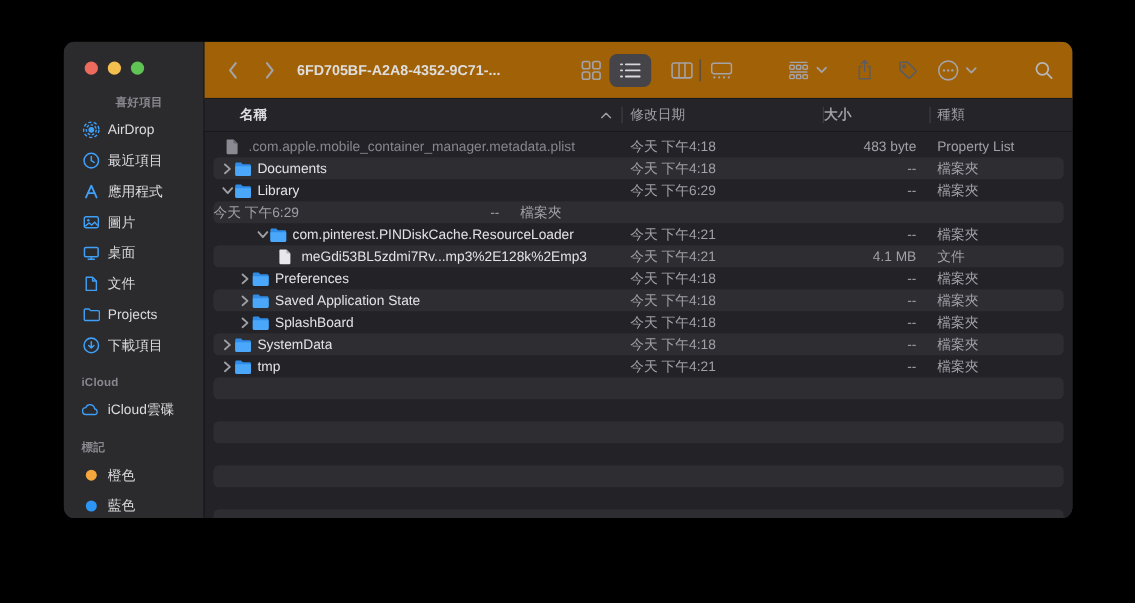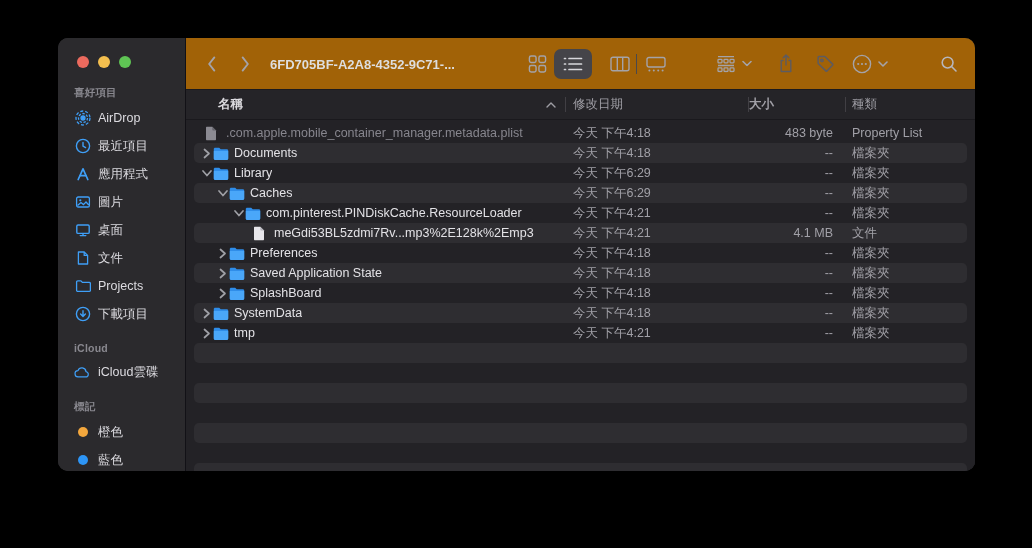--- a/index.html
+++ b/index.html
@@ -9,21 +9,21 @@
   .window{position:absolute;left:58px;top:38px;width:917px;height:433px;border-radius:10px;
           overflow:hidden;display:flex;background:#2a292c;
           box-shadow:0 22px 60px rgba(0,0,0,.6), 0 0 0 1px rgba(255,255,255,.06) inset;}
   
   .sidebar{position:relative;width:128px;flex:none;background:#2b2a2d;border-right:1px solid #121116;}
   .traffic{position:absolute;top:18px;left:19px;display:flex;gap:9px;}
   .tl{width:12px;height:12px;border-radius:50%;}
   .side-sections{padding:48px 6px 0 10px;}
   .side-title{font-size:10.5px;font-weight:700;color:#89888f;margin:0 0 4px 6px;letter-spacing:.2px;}
   .side-section{margin-top:14px;}
-  .side-section:first-child{margin-top:0;}
+  .side-section:first-child{margin-top:0;text-align:center;}
   .side-item{display:flex;align-items:center;height:28px;gap:7px;padding-left:6px;border-radius:6px;}
   .side-icon{width:17px;flex:none;display:flex;justify-content:center;align-items:center;}
   .side-label{font-size:12.5px;color:#dcdbe0;white-space:nowrap;}
   .dot{width:10px;height:10px;border-radius:50%;display:block;}
   
   .main{flex:1;display:flex;flex-direction:column;min-width:0;background:#232226;}
   .toolbar{position:relative;height:52px;flex:none;background:#a16207;border-bottom:1px solid #1b1a1e;}
   .tb{position:absolute;top:50%;transform:translateY(-50%);display:flex;align-items:center;color:#a4a3a9;}
   .tb.dim{color:#5c5b62;}
   .win-title{font-size:13px;font-weight:700;color:#dededf;white-space:nowrap;max-width:240px;overflow:hidden;}
@@ -369,34 +369,20 @@
                   <path d="M.8 4.1h14.4v7.5c0 .7-.6 1.3-1.3 1.3H2.1c-.7 0-1.3-.6-1.3-1.3z" fill="#4aa7f9"></path>
                 </svg>
               </span>
               <span class="fname">Library</span>
             </div>
             <div class="cell date">今天 下午6:29</div>
             <div class="cell size">--</div>
             <div class="cell kind">檔案夾</div>
           </div>
           <div class="row">
-            <div class="cell name" style="padding-left: 30px;">
-              <span class="disclosure expanded">
-                <svg width="8" height="11" viewBox="0 0 8 11">
-                  <path d="M1.5 1.5 6 5.5 1.5 9.5" fill="none" stroke="#9fa0a6" stroke-width="1.7" stroke-linecap="round" stroke-linejoin="round"></path>
-                </svg>
-              </span>
-              <span class="file-icon">
-                <svg width="16" height="13" viewBox="0 0 16 13">
-                  <path d="M.8 2.1C.8 1.4 1.4.8 2.1.8h3.6c.3 0 .6.1.8.3l1.2 1.2h6.2c.7 0 1.3.6 1.3 1.3v8c0 .7-.6 1.3-1.3 1.3H2.1c-.7 0-1.3-.6-1.3-1.3z" fill="#2f8de9"></path>
-                  <path d="M.8 4.1h14.4v7.5c0 .7-.6 1.3-1.3 1.3H2.1c-.7 0-1.3-.6-1.3-1.3z" fill="#4aa7f9"></path>
-                </svg>
-              </span>
-              <span class="fname">Caches</span>
-            </div>
             <div class="cell date">今天 下午6:29</div>
             <div class="cell size">--</div>
             <div class="cell kind">檔案夾</div>
           </div>
           <div class="row">
             <div class="cell name" style="padding-left: 46px;">
               <span class="disclosure expanded">
                 <svg width="8" height="11" viewBox="0 0 8 11">
                   <path d="M1.5 1.5 6 5.5 1.5 9.5" fill="none" stroke="#9fa0a6" stroke-width="1.7" stroke-linecap="round" stroke-linejoin="round"></path>
                 </svg>

